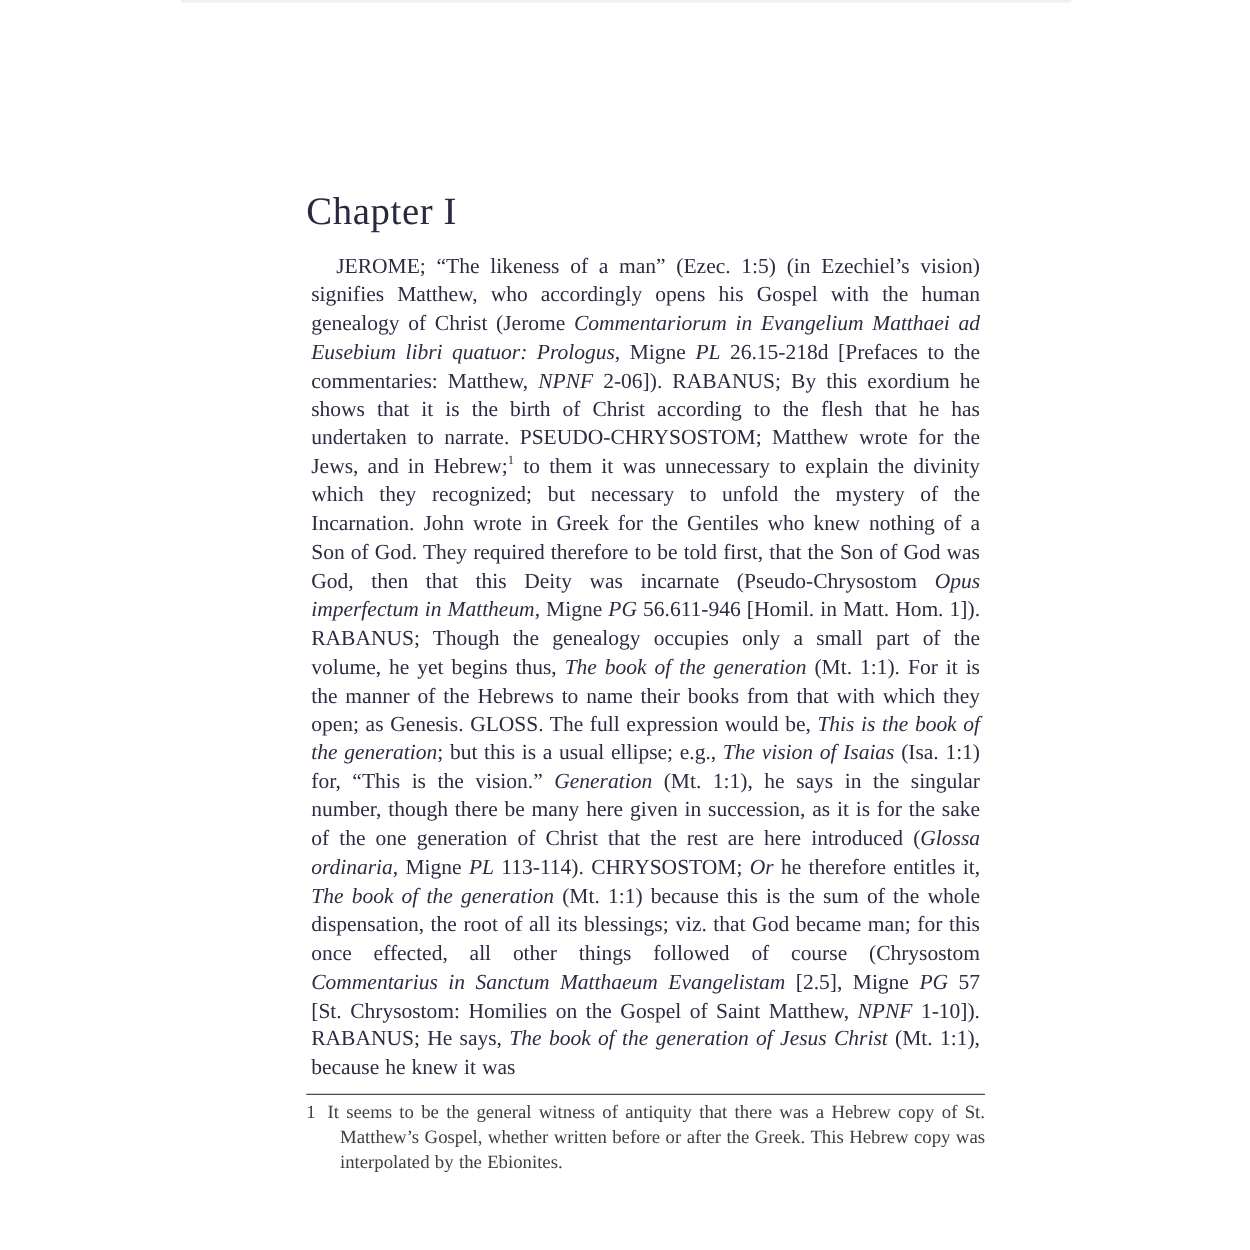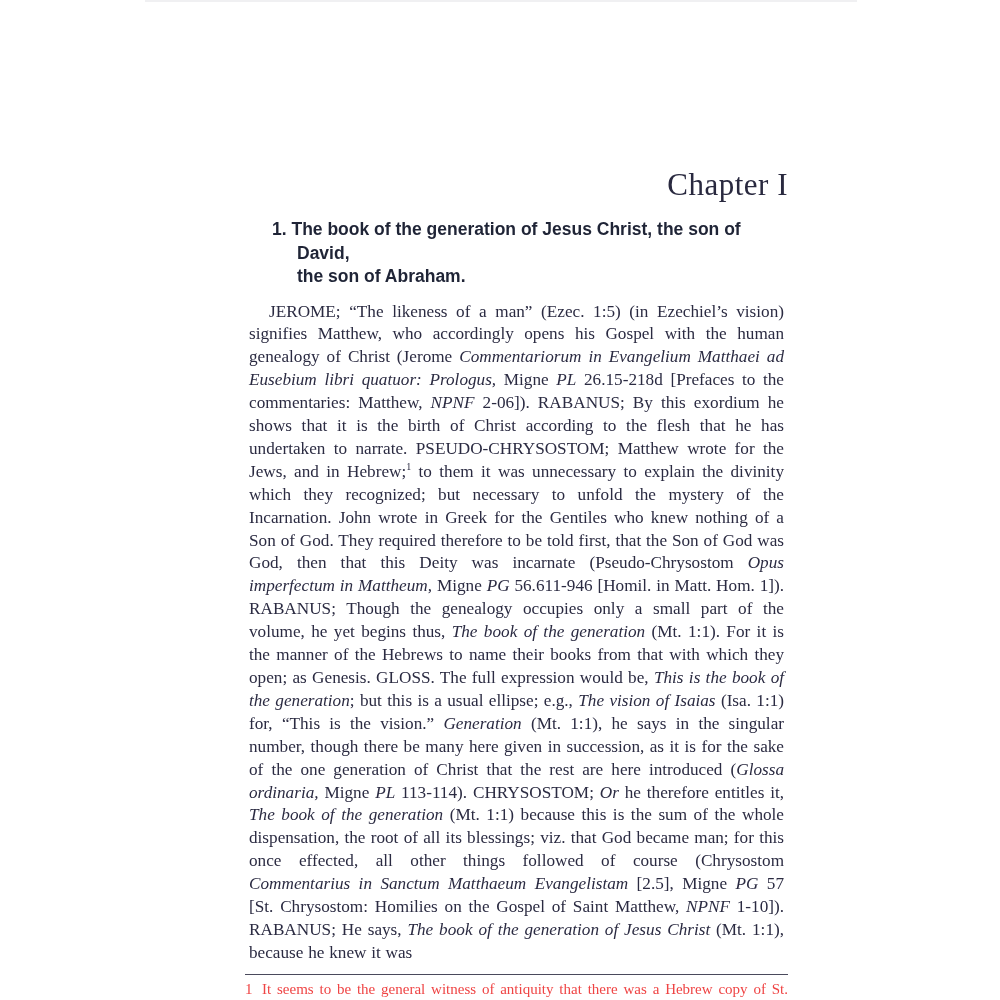--- a/index.html
+++ b/index.html
@@ -27,22 +27,22 @@
     left: 245px;
     top: 152px;
     width: 543px;
     color: #2a2a40;
   }
   .chapter-title {
     font-family: "Liberation Serif", serif;
     font-weight: 400;
     font-size: 31px;
     line-height: 34px;
-    text-align: right;
-    margin: 16px 0 16px 0;
+    text-align: left;
+    margin: 0 0 16px 0;
     color: #29293f;
     letter-spacing: 0.5px;
   }
   .section-heading {
     font-family: "Liberation Sans", sans-serif;
     font-weight: 700;
     font-size: 17.5px;
     line-height: 23.5px;
     color: #1f2436;
     margin: 0 0 12px 0;
@@ -71,21 +71,21 @@
     border: none;
     border-top: 1.5px solid #4a4a5c;
     margin: 9px 0 4px 0;
     width: 100%;
   }
   .footnote {
     font-family: "Liberation Serif", serif;
     font-size: 15px;
     line-height: 20px;
     text-align: justify;
-    color: #ef4444;
+    color: #404040;
     margin: 0;
     padding-left: 27px;
     text-indent: -27px;
     word-spacing: 0.5px;
   }
   .footnote .fn-marker {
     display: inline-block;
     width: 17px;
     text-indent: 0;
   }
@@ -93,21 +93,20 @@
 </head>
 <body>
 
 <div class="viewport">
   <div class="page-top-edge"></div>
 
   <div class="text-column">
 
     <h1 class="chapter-title">Chapter I</h1>
 
-    <h2 class="section-heading"><span>1. The book of the generation of Jesus Christ, the son of David,</span><br><span>the son of Abraham.</span></h2>
 
     <p class="body-paragraph"><span>JEROME; “The likeness of a man” (Ezec. 1:5) (in Ezechiel’s vision) signifies Matthew, who accordingly opens his Gospel with the human genealogy of Christ (Jerome </span><em>Commentariorum in Evangelium Matthaei ad Eusebium libri quatuor: Prologus,</em><span> Migne </span><em>PL</em><span> 26.15-218d [Prefaces to the commentaries: Matthew, </span><em>NPNF</em><span> 2-06]). RABANUS; By this exordium he shows that it is the birth of Christ according to the flesh that he has undertaken to narrate. PSEUDO-CHRYSOSTOM; Matthew wrote for the Jews, and in Hebrew;</span><sup class="fn-ref">1</sup><span> to them it was unnecessary to explain the divinity which they recognized; but necessary to unfold the mystery of the Incarnation. John wrote in Greek for the Gentiles who knew nothing of a Son of God. They required therefore to be told first, that the Son of God was God, then that this Deity was incarnate (Pseudo-Chrysostom </span><em>Opus imperfectum in Mattheum,</em><span> Migne </span><em>PG</em><span> 56.611-946 [Homil. in Matt. Hom. 1]). RABANUS; Though the genealogy occupies only a small part of the volume, he yet begins thus, </span><em>The book of the generation</em><span> (Mt. 1:1). For it is the manner of the Hebrews to name their books from that with which they open; as Genesis. GLOSS. The full expression would be, </span><em>This is the book of the generation</em><span>; but this is a usual ellipse; e.g., </span><em>The vision of Isaias</em><span> (Isa. 1:1) for, “This is the vision.” </span><em>Generation</em><span> (Mt. 1:1), he says in the singular number, though there be many here given in succession, as it is for the sake of the one generation of Christ that the rest are here introduced (</span><em>Glossa ordinaria,</em><span> Migne </span><em>PL</em><span> 113-114). CHRYSOSTOM; </span><em>Or</em><span> he therefore entitles it, </span><em>The book of the generation</em><span> (Mt. 1:1) because this is the sum of the whole dispensation, the root of all its blessings; viz. that God became man; for this once effected, all other things followed of course (Chrysostom </span><em>Commentarius in Sanctum Matthaeum Evangelistam</em><span> [2.5], Migne </span><em>PG</em><span> 57 [St. Chrysostom: Homilies on the Gospel of Saint Matthew, </span><em>NPNF</em><span> 1-10]). RABANUS; He says, </span><em>The book of the generation of Jesus Christ</em><span> (Mt. 1:1), because he knew it was</span></p>
 
     <hr class="footnote-divider">
 
     <p class="footnote"><span class="fn-marker">1</span><span>It seems to be the general witness of antiquity that there was a Hebrew copy of St. Matthew’s Gospel, whether written before or after the Greek. This Hebrew copy was interpolated by the Ebionites.</span></p>
 
   </div>
 </div>
 

